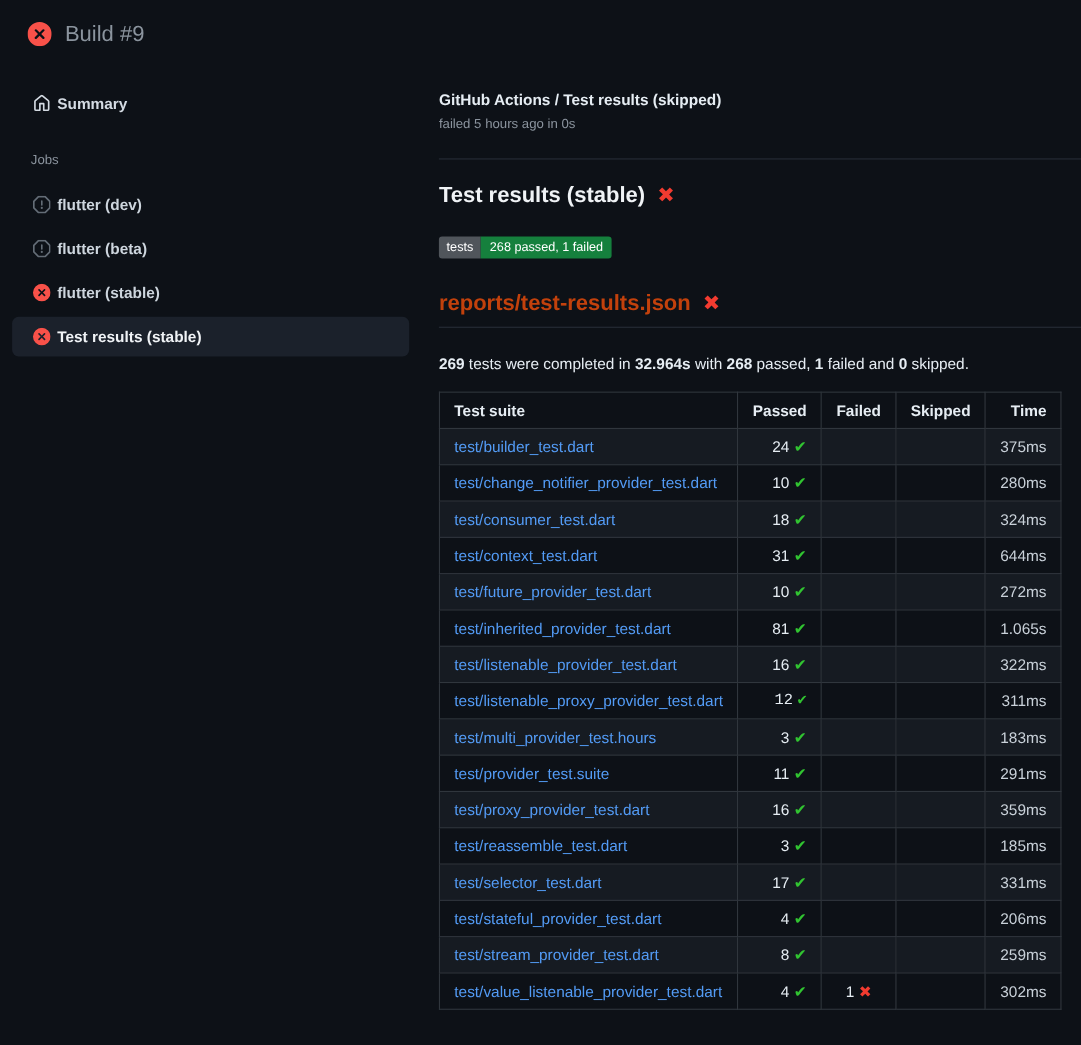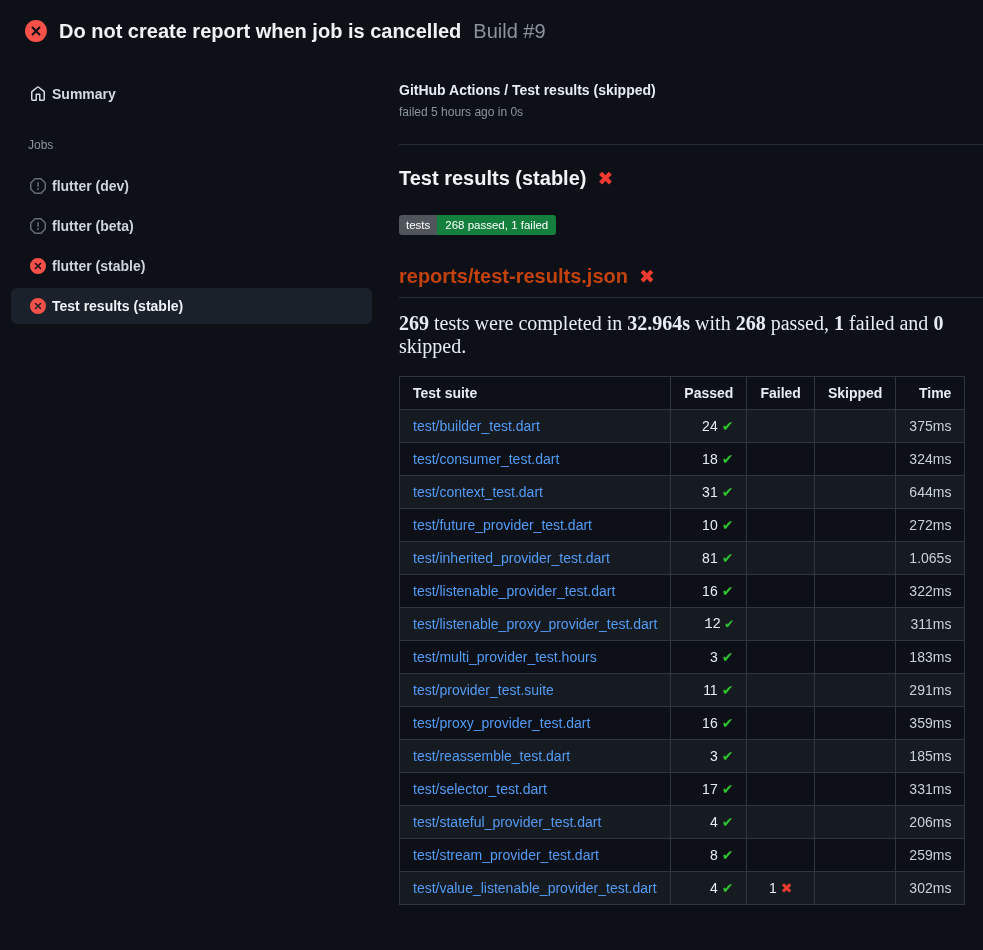--- a/index.html
+++ b/index.html
@@ -55,21 +55,21 @@
   .badge-value { background: #15803d; color: #fff; padding: 0 8px; border-radius: 0 3px 3px 0; }
 
   .report-heading {
     margin-top: 30px; padding-bottom: 9px;
     border-bottom: 1px solid #272d37;
     display: flex; align-items: center; gap: 11px;
     font-size: 20px; font-weight: 700;
   }
   .report-heading a { color: #c2410c; text-decoration: none; cursor: pointer; }
 
-  .summary-line { margin-top: 14px; font-size: 20px; color: #e6edf3; font-family: Liberation Serif, serif; }
+  .summary-line { margin-top: 24px; font-size: 14px; color: #e6edf3; }
   .summary-line b { font-weight: 700; }
 
   
   table.results {
     margin-top: 18px; border-collapse: collapse; table-layout: fixed;
     font-size: 14px;
   }
   .results th, .results td {
     border: 1px solid #30363d; padding: 6px 13px; line-height: 20px;
     overflow: hidden; white-space: nowrap;
@@ -89,21 +89,20 @@
 </style>
 </head>
 <body>
 
 <div class="topbar">
   <span class="status-icon">
     <svg width="22" height="22" viewBox="0 0 16 16" fill="#f85149">
       <path d="M2.343 13.657A8 8 0 1 1 13.658 2.343 8 8 0 0 1 2.343 13.657ZM6.03 4.97a.751.751 0 0 0-1.042.018.751.751 0 0 0-.018 1.042L6.94 8 4.97 9.97a.749.749 0 0 0 .326 1.275.749.749 0 0 0 .734-.215L8 9.06l1.97 1.97a.749.749 0 0 0 1.275-.326.749.749 0 0 0-.215-.734L9.06 8l1.97-1.97a.749.749 0 0 0-.326-1.275.749.749 0 0 0-.734.215L8 6.94Z"></path>
     </svg>
   </span>
-  <span class="topbar-title">Do not create report when job is cancelled</span>
   <span class="topbar-build">Build #9</span>
 </div>
 
 <div class="app">
 
   <div class="sidebar">
     <div class="side-item">
       <span>
         <svg width="16" height="16" viewBox="0 0 16 16" fill="#d4dbe3">
           <path d="M6.906.664a1.749 1.749 0 0 1 2.187 0l5.25 4.2c.415.332.657.835.657 1.367v7.019A1.75 1.75 0 0 1 13.25 15h-3.5a.75.75 0 0 1-.75-.75V9H7v5.25a.75.75 0 0 1-.75.75h-3.5A1.75 1.75 0 0 1 1 13.25V6.23c0-.531.242-1.034.657-1.366l5.25-4.2Zm1.25 1.171a.25.25 0 0 0-.312 0l-5.25 4.2a.25.25 0 0 0-.094.196v7.019c0 .138.112.25.25.25H5.5V8.25a.75.75 0 0 1 .75-.75h3.5a.75.75 0 0 1 .75.75v5.25h2.75a.25.25 0 0 0 .25-.25V6.23a.25.25 0 0 0-.094-.195l-5.25-4.2Z"></path>
@@ -191,20 +190,27 @@
         </thead>
       <tbody id="results-body">
           <tr>
             <td style="text-align: left;"><a>test/builder_test.dart</a></td>
             <td style="text-align: right;">24<span class="mark-pass">✔</span></td>
             <td style="text-align: center;"></td>
             <td style="text-align: center;"></td>
             <td class="time-cell" style="text-align: right;">375ms</td>
           </tr>
           <tr>
+            <td style="text-align: left;"><a>test/change_notifier_provider_test.dart</a></td>
+            <td style="text-align: right;">10<span class="mark-pass">✔</span></td>
+            <td style="text-align: center;"></td>
+            <td style="text-align: center;"></td>
+            <td class="time-cell" style="text-align: right;">280ms</td>
+          </tr>
+          <tr>
             <td style="text-align: left;"><a>test/consumer_test.dart</a></td>
             <td style="text-align: right;">18<span class="mark-pass">✔</span></td>
             <td style="text-align: center;"></td>
             <td style="text-align: center;"></td>
             <td class="time-cell" style="text-align: right;">324ms</td>
           </tr>
           <tr>
             <td style="text-align: left;"><a>test/context_test.dart</a></td>
             <td style="text-align: right;">31<span class="mark-pass">✔</span></td>
             <td style="text-align: center;"></td>

